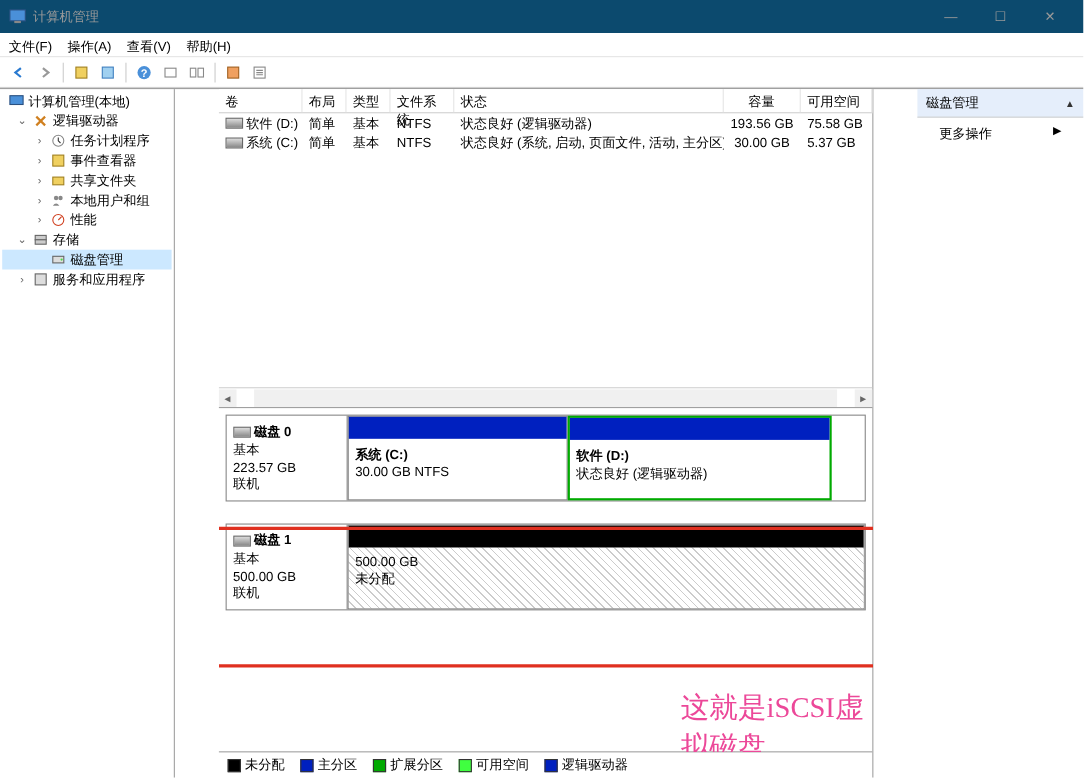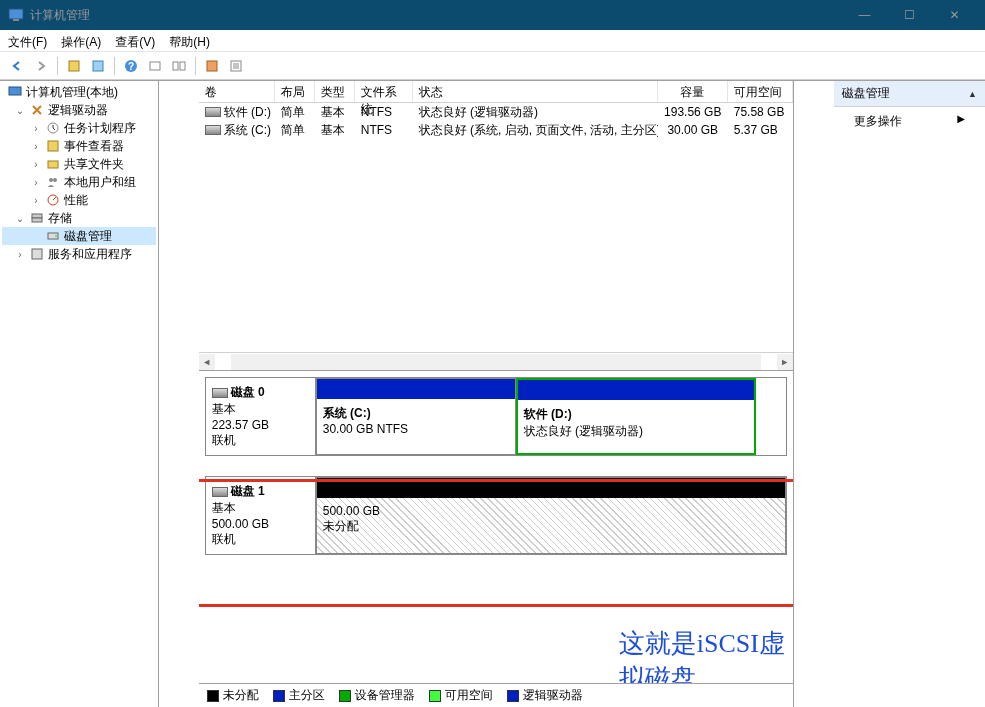--- a/index.html
+++ b/index.html
@@ -64,21 +64,21 @@
 .part { border: 1px solid #888; margin: 0; display: flex; flex-direction: column; }
 .part .part-header { height: 20px; }
 .part .part-body { padding: 6px; flex:1; }
 .part .pname { font-weight: bold; }
 .hdr-blue { background: #0020bf; }
 .hdr-black { background: #000; }
 .border-green { border: 2px solid #0a0 !important; }
 .unalloc-body { background: repeating-linear-gradient(45deg, #fff, #fff 4px, #ccc 4px, #ccc 5px); }
 
 .annotation-box { position: absolute; border: 3px solid #e03020; border-radius: 4px; pointer-events: none; }
-.annotation-text { position: absolute; color: #1d4ed8; font-size: 26px; font-family: "SimSun"; }
+.annotation-text { position: absolute; color: #ec4899; font-size: 26px; font-family: "SimSun"; }
 
 
 .legend { height: 24px; border-top: 1px solid #a0a0a0; display: flex; align-items: center; padding: 0 8px; gap: 6px; }
 .legend .swatch { width: 12px; height: 12px; border: 1px solid #333; }
 .legend .lg-item { display:flex; align-items:center; gap:4px; margin-right:8px;}
 
 
 .actions { width: 182px; display: flex; flex-direction: column; }
 .actions-header { height: 22px; border-bottom: 1px solid #d0d0d0; padding: 3px 8px; font-weight: normal; }
 .actions-sub { background: #e5eefb; padding: 4px 8px; display:flex; justify-content:space-between; align-items:center; border-bottom:1px solid #d0d0d0;}
@@ -358,21 +358,21 @@
       <div class="lg-item">
           <span class="swatch" style="background:#000"></span>
           <span>未分配</span>
         </div>
       <div class="lg-item">
           <span class="swatch" style="background:#0020bf"></span>
           <span>主分区</span>
         </div>
       <div class="lg-item">
           <span class="swatch" style="background:#0a0"></span>
-          <span>设备管理器</span>
+          <span>扩展分区</span>
         </div>
       <div class="lg-item">
           <span class="swatch" style="background:#40ff40"></span>
           <span>可用空间</span>
         </div>
       <div class="lg-item">
           <span class="swatch" style="background:#0020bf"></span>
           <span>逻辑驱动器</span>
         </div>
     </div>

